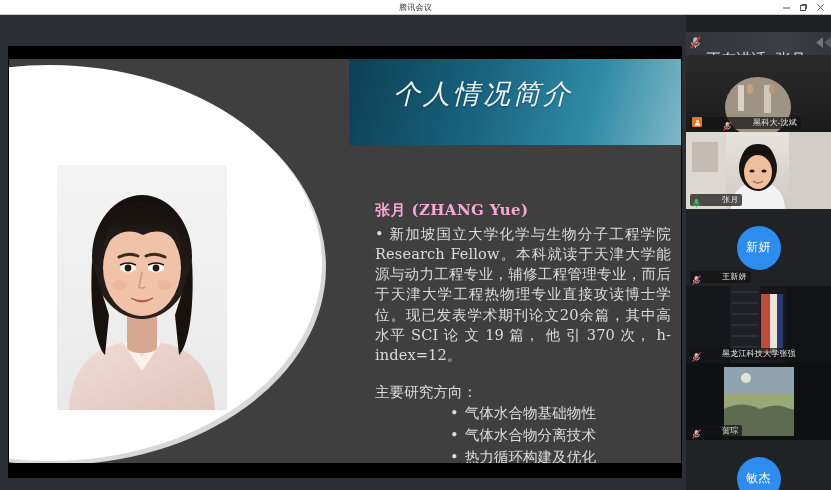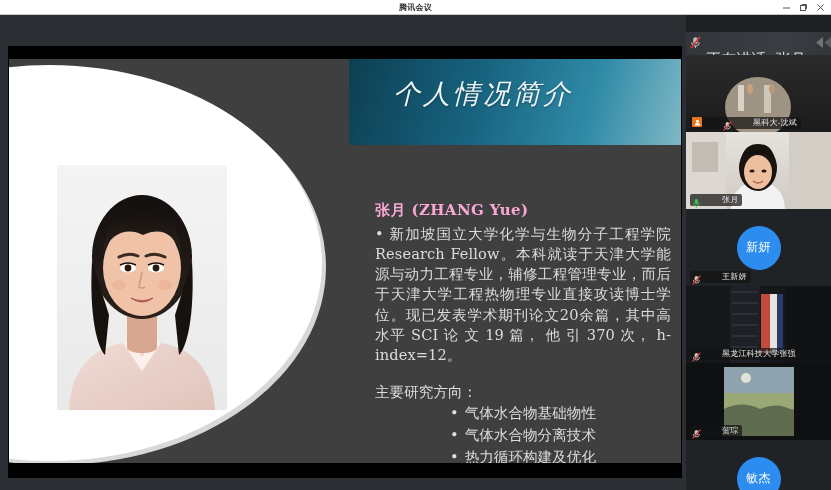--- a/index.html
+++ b/index.html
@@ -8,21 +8,21 @@
     background:#2b2f33;
     font-family:"Liberation Sans", sans-serif;
     -webkit-font-smoothing:antialiased;
   }
   #app { position:relative; width:831px; height:490px; background:#2b2f33; }
 
   
   .titlebar {
     position:absolute; left:0; top:0; width:831px; height:15px;
     background:#ffffff; border-bottom:1px solid #c8c8c8;
-    display:flex; align-items:center; justify-content:center;font-weight:bold;
+    display:flex; align-items:center; justify-content:center;
   }
   .titlebar .ttl { font-size:8px; color:#333; letter-spacing:.3px; }
   .winctl { position:absolute; right:2px; top:0; height:15px; display:flex; align-items:center; }
   .winbtn { width:17px; height:15px; display:flex; align-items:center; justify-content:center;
             color:#444; font-size:9px; line-height:1; }
   .winbtn svg { display:block; }
 
   
   .stage {
     position:absolute; left:0; top:15px; width:686px; height:475px;

